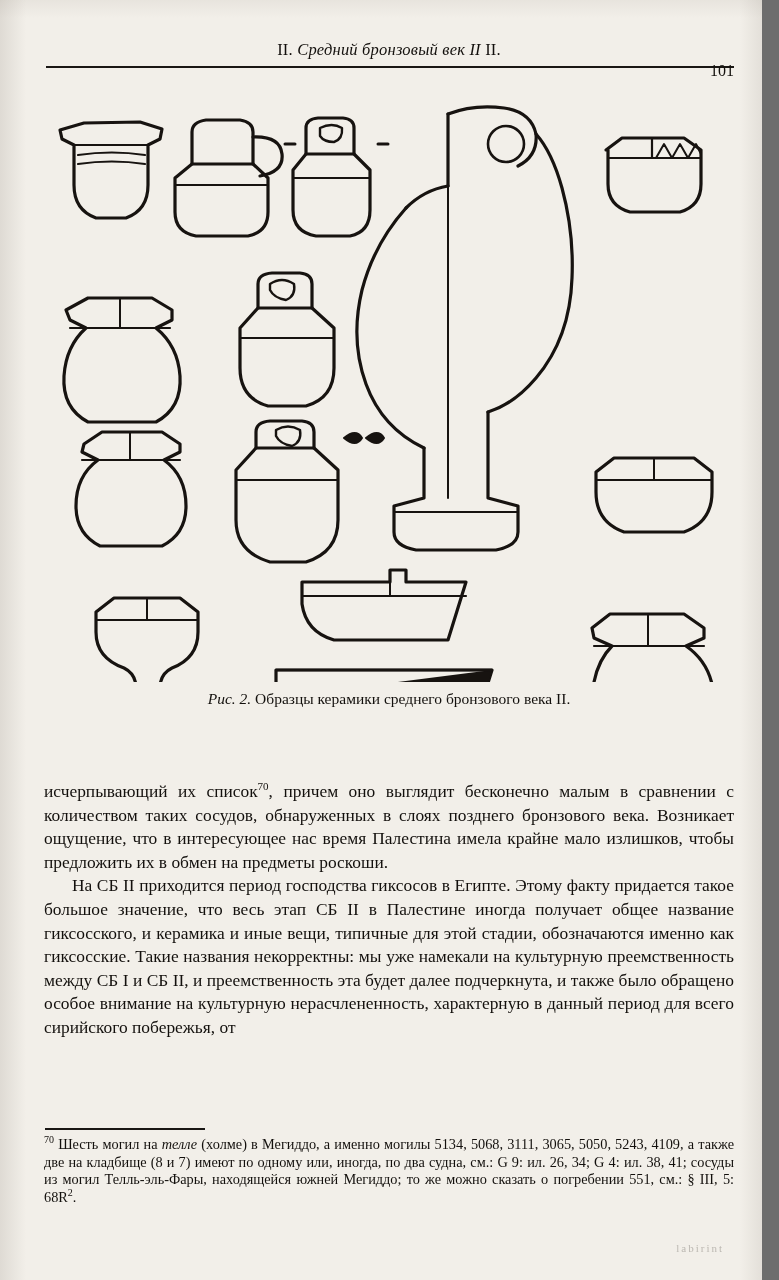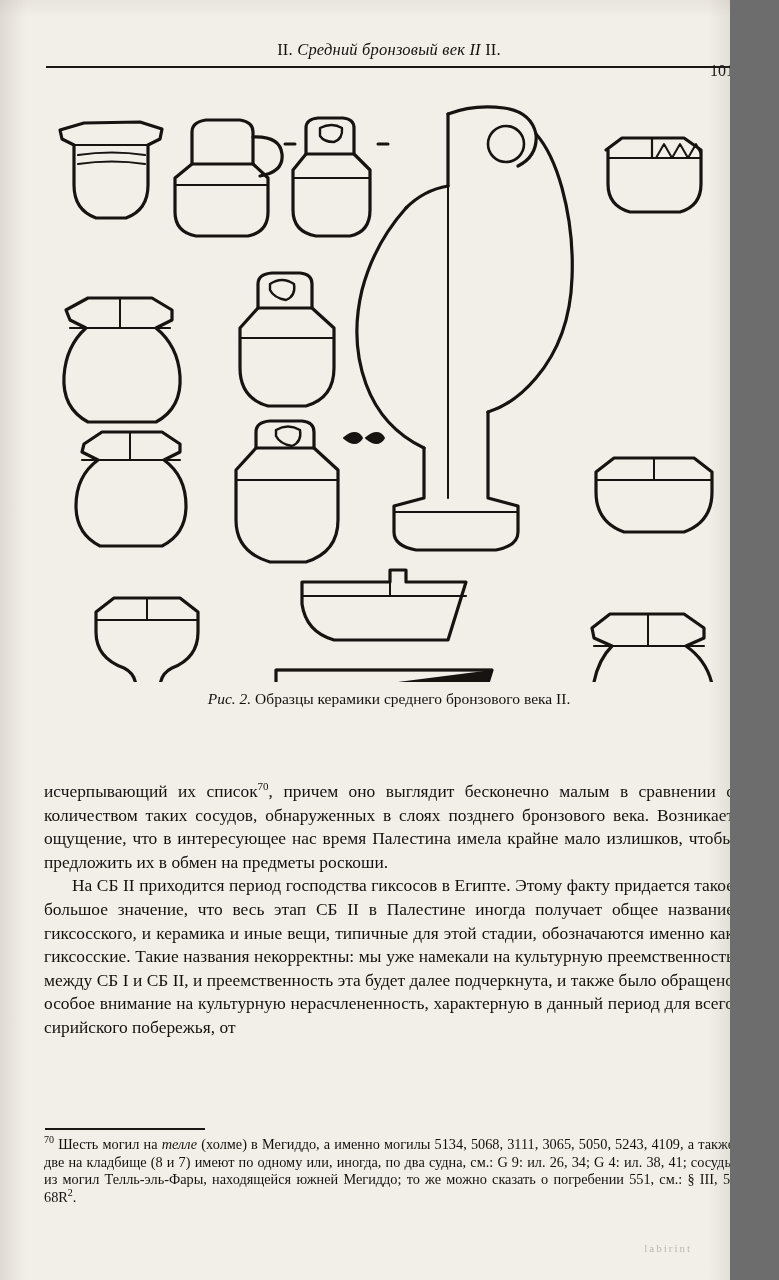--- a/index.html
+++ b/index.html
@@ -8,20 +8,21 @@
     background: #6d6d6d;
   }
   .page {
     position: relative;
     width: 730px;
     height: 1280px;
     background: #f2efe9;
     overflow: hidden;
     font-family: "Liberation Serif", serif;
     color: #13100d;
+    padding-left: 32px;
   }
   
   .page::before {
     content: "";
     position: absolute;
     inset: 0;
     background:
       linear-gradient(90deg, rgba(120,110,100,0.16) 0px, rgba(255,255,255,0) 26px),
       linear-gradient(270deg, rgba(120,110,100,0.12) 0px, rgba(255,255,255,0) 22px),
       linear-gradient(180deg, rgba(140,130,120,0.10) 0px, rgba(255,255,255,0) 18px);

